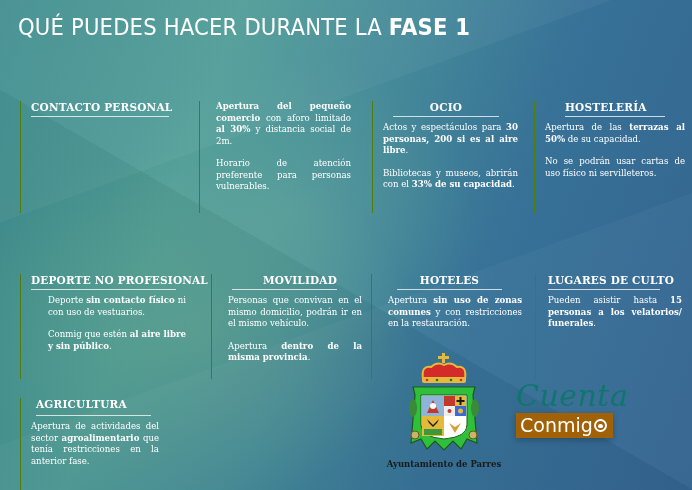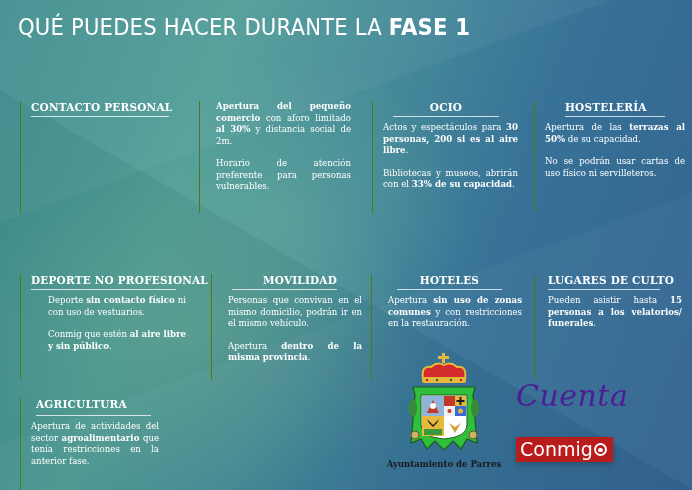--- a/index.html
+++ b/index.html
@@ -55,31 +55,30 @@
     width: 120px; text-align: center;
   }
   .logo-caption {
     font-family: "DejaVu Serif", serif;
     font-size: 8.5px; font-weight: bold; color: #1a1a1a;
     margin-top: 2px; white-space: nowrap;
   }
   .cuenta {
     position: absolute; left: 516px; top: 378px;
     font-family: "DejaVu Serif", serif; font-style: italic;
-    font-size: 30px; color: #4c1d95; letter-spacing: 0.5px;
+    font-size: 30px; color: #0f766e; letter-spacing: 0.5px;
   }
   .conmigo {
     position: absolute; left: 516px; top: 413px;
-    background: #b91c1c;
+    background: #a16207;
     padding: 0px 6px 1px 4px;
     font-family: "DejaVu Sans", sans-serif;
     font-size: 19px; color: #ffffff;
     box-shadow: 0 2px 6px rgba(0,0,0,0.25);
     line-height: 24px;
-    margin-top: 24px;
   }
   .paw {
     display: inline-block; width: 13px; height: 13px;
     border: 2px solid #fff; border-radius: 50%;
     vertical-align: middle; position: relative; top: -1px; margin-left: 1px;
   }
   .paw::after {
     content: ""; position: absolute; left: 2px; top: 3px;
     width: 5px; height: 4px; background: #fff; border-radius: 50% 50% 40% 40%;
   }

